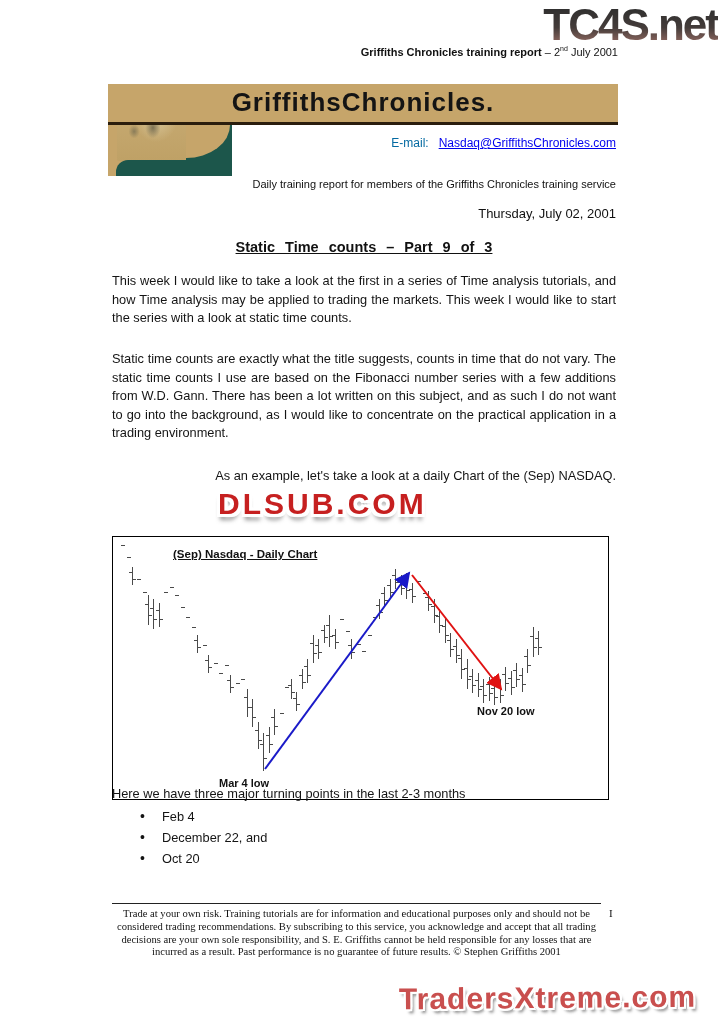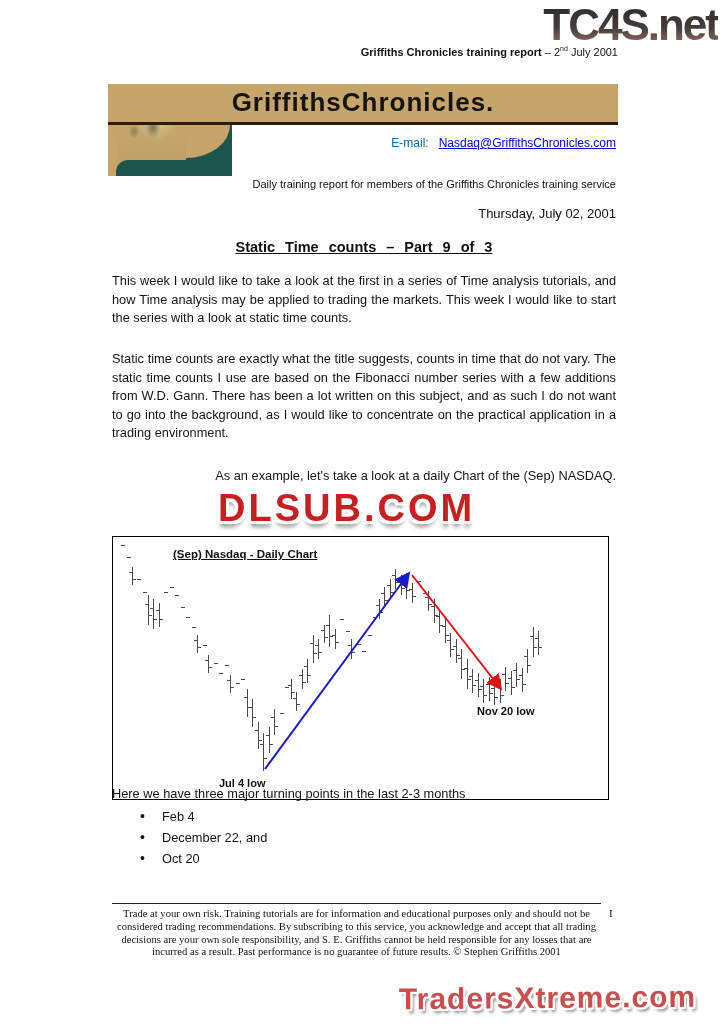--- a/index.html
+++ b/index.html
@@ -69,21 +69,21 @@
   #chart .bar  { position:absolute; width:1px; background:#4a4a4a; }
   #chart .dash { position:absolute; width:4px; height:1px; background:#4a4a4a; }
   #chart .tickL{ position:absolute; width:3px; height:1px; background:#4a4a4a; }
   #chart .tickR{ position:absolute; width:3px; height:1px; background:#4a4a4a; }
   #chart svg { position:absolute; left:0; top:0; }
   #chart .pt-label { position:absolute; font-size:11px; font-weight:bold; color:#111; }
   #lbl-apr { left:106px; top:240px; }
   #lbl-jun { left:364px; top:168px; }
 
   #watermark {
-    left:218px; top:487px; z-index:5; font-size:38px; font-weight:bold; letter-spacing:3px;
+    left:218px; top:487px; z-index:5; font-size:30px; font-weight:bold; letter-spacing:3px;
     color:#c62020;
     text-shadow:
       -3px -3px 0 #fff, 3px -3px 0 #fff, -3px 3px 0 #fff, 3px 3px 0 #fff,
       -3px 0 0 #fff, 3px 0 0 #fff, 0 -3px 0 #fff, 0 3px 0 #fff,
       0 6px 4px rgba(60,60,60,.55);
   }
 
   
   #after-chart { left:112px; top:786px; font-size:12.8px; color:#141414; }
   #bullet-list { left:134px; top:806px; list-style:none; font-size:12.8px; color:#141414; }
@@ -334,21 +334,21 @@
         </marker>
       </defs>
       <line x1="152" y1="232" x2="296" y2="36" stroke="#1a1ac8" stroke-width="2" marker-end="url(#arw0)"></line>
       <defs>
         <marker id="arw1" markerWidth="9" markerHeight="8" refX="7" refY="4" orient="auto">
           <path d="M0,0 L8,4 L0,8 z" fill="#e01212"></path>
         </marker>
       </defs>
       <line x1="299" y1="38" x2="388" y2="152" stroke="#e01212" stroke-width="2" marker-end="url(#arw1)"></line>
     </svg>
-  <div class="pt-label" id="lbl-apr">Jul 4 low</div>
+  <div class="pt-label" id="lbl-apr">Mar 4 low</div>
   <div class="pt-label" id="lbl-jun">Nov 20 low</div>
 </div>
 <div class="abs" id="watermark">DLSUB.COM</div>
 
 <div class="abs" id="after-chart">Here we have three major turning points in the last 2-3 months</div>
 <ul class="abs" id="bullet-list">
   <li>Feb 4</li>
   <li>December 22, and</li>
   <li>Oct 20</li>
 </ul>

